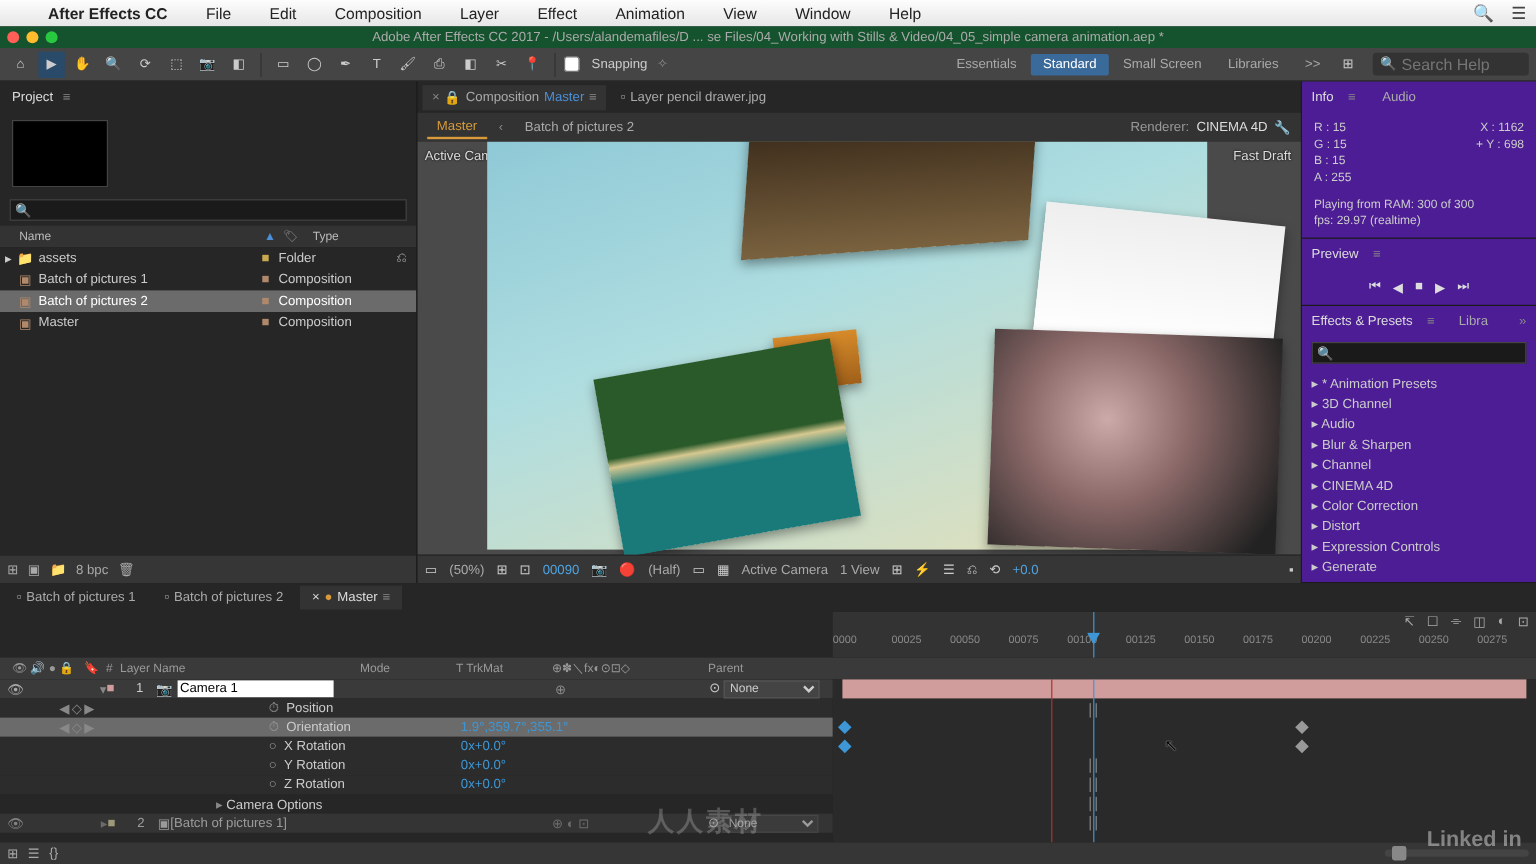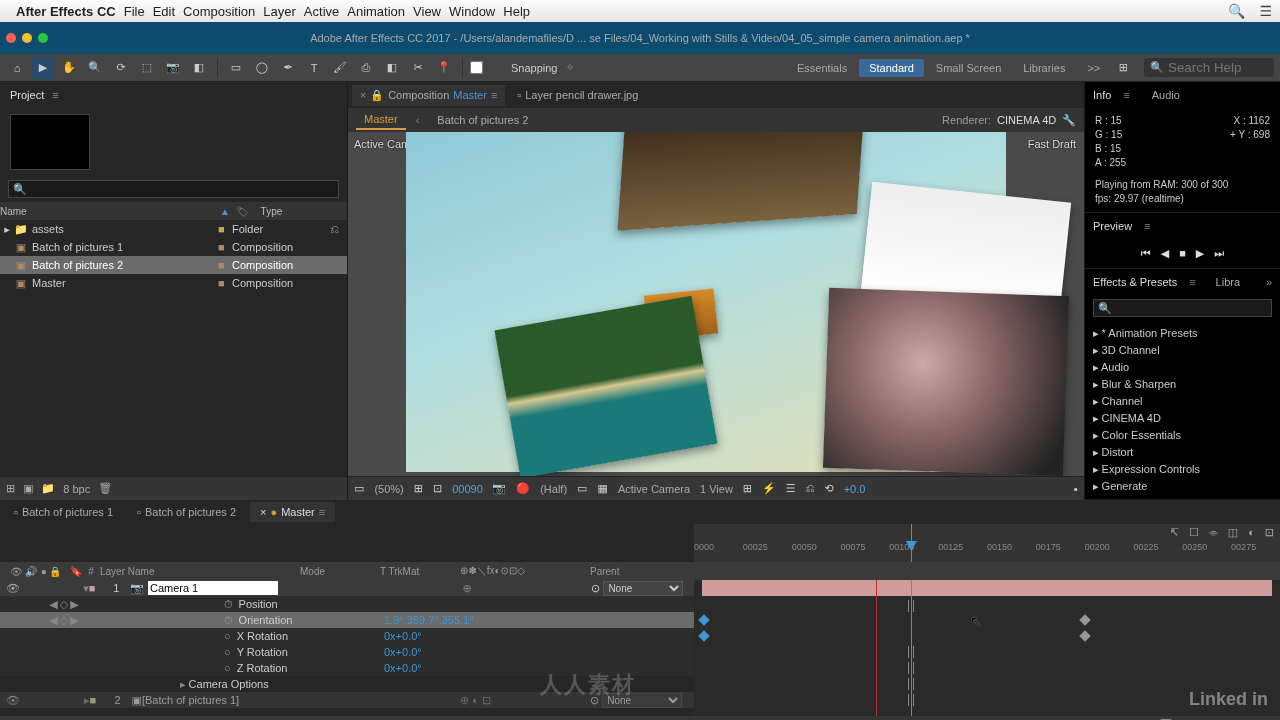--- a/index.html
+++ b/index.html
@@ -1,44 +1,44 @@
 <!DOCTYPE html>
 <html><head>
 <meta charset="utf-8">
 <style>
 * { margin:0; padding:0; box-sizing:border-box; font-family:'Lucida Grande','Segoe UI',Arial,sans-serif; }
 body { width:1280px; height:720px; background:#232323; color:#ccc; font-size:11px; overflow:hidden; }
-.macbar { height:22px; background:linear-gradient(#fdfdfd,#e6e6e6); color:#222; display:flex; align-items:center; padding:0 8px; gap:8px; font-size:13px; }
+.macbar { height:22px; background:linear-gradient(#fdfdfd,#e6e6e6); color:#222; display:flex; align-items:center; padding:0 8px; gap:32px; font-size:13px; }
 .macbar .apple { font-size:15px; }
 .macbar .appname { font-weight:bold; }
 .macbar-right { margin-left:auto; display:flex; gap:14px; font-size:14px; color:#444; }
-.titlebar { height:32px; background:#0c4a6e; color:#aaa; display:flex; align-items:center; justify-content:center; font-size:11px; position:relative; }
+.titlebar { height:18px; background:#14532d; color:#aaa; display:flex; align-items:center; justify-content:center; font-size:11px; position:relative; }
 .traffic { position:absolute; left:6px; display:flex; gap:6px; }
 .traffic span { width:10px; height:10px; border-radius:50%; display:inline-block; }
 .tclose{background:#ff5f57}.tmin{background:#ffbd2e}.tmax{background:#28c940}
 .toolbar { height:28px; background:#454545; border-bottom:1px solid #222; display:flex; align-items:center; padding:0 6px; gap:4px; }
 .toolbar .tbtn { width:22px; height:22px; display:flex; align-items:center; justify-content:center; color:#ccc; cursor:pointer; }
 .toolbar .sep{width:1px;height:20px;background:#333;margin:0 3px}
-.toolbar .snap-label{margin-left:24px;color:#ccc}
+.toolbar .snap-label{margin-left:6px;color:#ccc}
 .toolbar .workspaces{margin-left:auto;display:flex;gap:2px;align-items:center}
 .toolbar .ws{padding:3px 10px;color:#aaa;cursor:pointer}
 .toolbar .ws.active{background:#3a6a9a;color:#fff;border-radius:2px}
 .toolbar .searchhelp{display:flex;align-items:center;gap:4px;background:#333;padding:2px 6px;border-radius:3px;margin-left:8px;color:#888}
 .toolbar .searchhelp input{background:transparent;border:none;color:#ccc;outline:none;width:100px}
 
 .main { display:flex; height:418px; }
 .project-panel { width:347px; background:#262626; display:flex; flex-direction:column; }
 .panel-tab { height:26px; display:flex; align-items:center; padding:0 10px; background:#262626; gap:8px; }
 .panel-tab-label{color:#ddd}
 .proj-info{display:flex;gap:8px;padding:6px 10px;height:68px}
 .proj-thumb{width:80px;height:56px;background:#000;border:1px solid #444}
 .proj-meta{color:#999;font-size:10px;line-height:14px}
 .proj-search{margin:4px 8px;height:18px;background:#1a1a1a;border:1px solid #444;display:flex;align-items:center;padding:0 4px;color:#888}
 .proj-headers{display:flex;background:#333;height:18px;align-items:center;font-size:10px;color:#bbb}
-.proj-headers .col-name{width:220px;padding-left:0}
+.proj-headers .col-name{width:220px;padding-left:16px}
 .proj-headers .col-type{flex:1;padding-left:8px}
 .proj-list{flex:1;background:#262626}
 .proj-row{display:flex;height:18px;align-items:center;font-size:11px}
 .proj-row.sel{background:#6b6b6b;color:#fff}
 .proj-row .ic{width:14px;text-align:center}
 .proj-row .nm{width:190px;padding-left:4px}
 .proj-row .tc{width:14px}
 .proj-row .tp{flex:1}
 .folder-ic{color:#c9a94f}
 .comp-ic{color:#b0896c}
@@ -62,21 +62,21 @@
 .pic{position:absolute;box-shadow:0 4px 10px rgba(0,0,0,0.4)}
 .pic.p1{left:215px;top:-20px;width:240px;height:110px;background:linear-gradient(#3a2a1a,#7a623f);transform:rotate(-4deg) skewX(-8deg)}
 .pic.p2{right:-60px;top:60px;width:200px;height:110px;background:linear-gradient(#eee,#fff);transform:rotate(6deg)}
 .pic.p3{left:100px;top:180px;width:200px;height:150px;background:linear-gradient(#2a5a2a 0%,#2a5a2a 45%,#d6c890 50%,#1a7a7a 60%,#1a7a7a 100%);transform:rotate(-10deg)}
 .pic.p4{left:240px;top:160px;width:70px;height:45px;background:linear-gradient(#d68a2a,#a0601a);transform:rotate(-6deg)}
 .pic.p5{right:-60px;top:160px;width:240px;height:180px;background:radial-gradient(circle at 40% 40%,#caa,#866 40%,#222 90%);transform:rotate(2deg)}
 .comp-footer{height:24px;background:#363636;border-top:1px solid #222;display:flex;align-items:center;padding:0 6px;gap:10px;color:#ccc;font-size:11px}
 .comp-footer .blue{color:#4fa3e0}
 .comp-footer .dd{color:#aaa;cursor:pointer}
 
-.right-panels{width:195px;background:#000000;display:flex;flex-direction:column}
+.right-panels{width:195px;background:#4c1d95;display:flex;flex-direction:column}
 .rp-section{border-bottom:1px solid #1a1a1a}
 .rp-tabs{height:26px;display:flex;align-items:center;padding:0 8px;gap:12px}
 .rp-tab{color:#aaa}
 .rp-tab.active{color:#ddd}
 .info-body{padding:6px 10px;font-size:10px;color:#ccc;line-height:14px}
 .info-body .row{display:flex;justify-content:space-between}
 .preview-controls{display:flex;justify-content:center;gap:10px;padding:8px 0;color:#ddd}
 .ep-list{padding:4px 0;font-size:11px;}
 .ep-item{padding:2px 8px;cursor:pointer}
 .ep-search{margin:4px 8px;height:18px;background:#1a1a1a;border:1px solid #444;display:flex;align-items:center;padding:0 4px;color:#888}
@@ -139,21 +139,21 @@
 </head>
 <body>
 
 <div class="macbar">
   <span class="apple"></span>
   <span class="appname">After Effects CC</span>
   <span>File</span>
   <span>Edit</span>
   <span>Composition</span>
   <span>Layer</span>
-  <span>Active</span>
+  <span>Effect</span>
   <span>Animation</span>
   <span>View</span>
   <span>Window</span>
   <span>Help</span>
   <div class="macbar-right">
     <span>🔍</span>
     <span>☰</span>
   </div>
 </div>
 
@@ -365,21 +365,21 @@
         <span style="margin-left:auto;color:#888">»</span>
       </div>
       <div class="ep-search">🔍</div>
       <div class="ep-list">
         <div class="ep-item">▸ <span>* Animation Presets</span></div>
         <div class="ep-item">▸ <span>3D Channel</span></div>
         <div class="ep-item">▸ <span>Audio</span></div>
         <div class="ep-item">▸ <span>Blur &amp; Sharpen</span></div>
         <div class="ep-item">▸ <span>Channel</span></div>
         <div class="ep-item">▸ <span>CINEMA 4D</span></div>
-        <div class="ep-item">▸ <span>Color Essentials</span></div>
+        <div class="ep-item">▸ <span>Color Correction</span></div>
         <div class="ep-item">▸ <span>Distort</span></div>
         <div class="ep-item">▸ <span>Expression Controls</span></div>
         <div class="ep-item">▸ <span>Generate</span></div>
       </div>
     </div>
   </div>
 </div>
 
 <div class="timeline-panel">
   <div class="tl-tabs">

